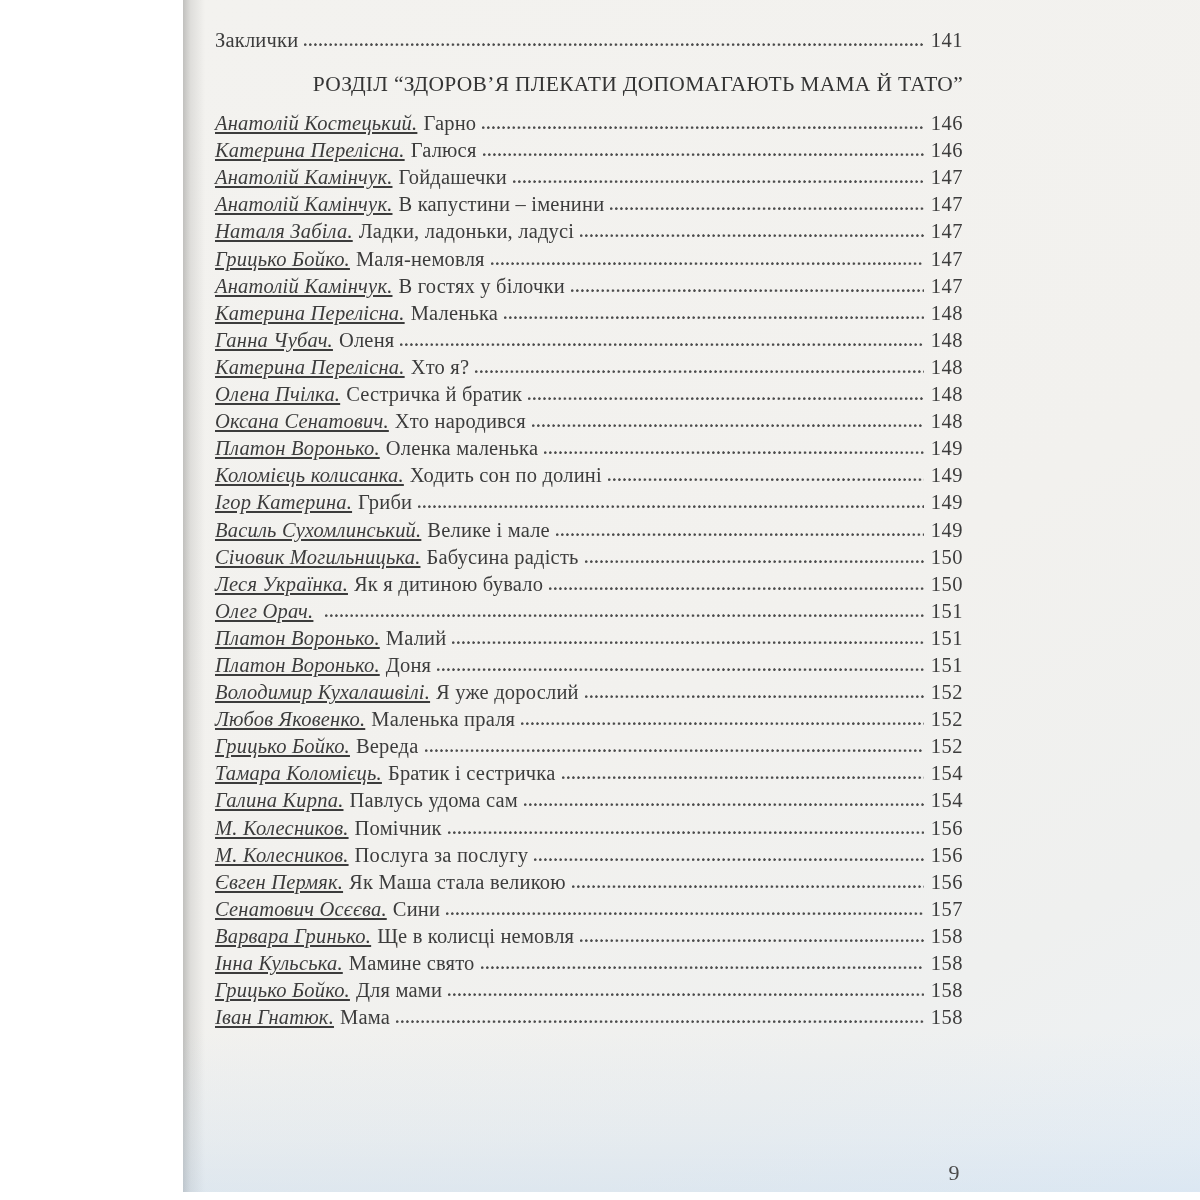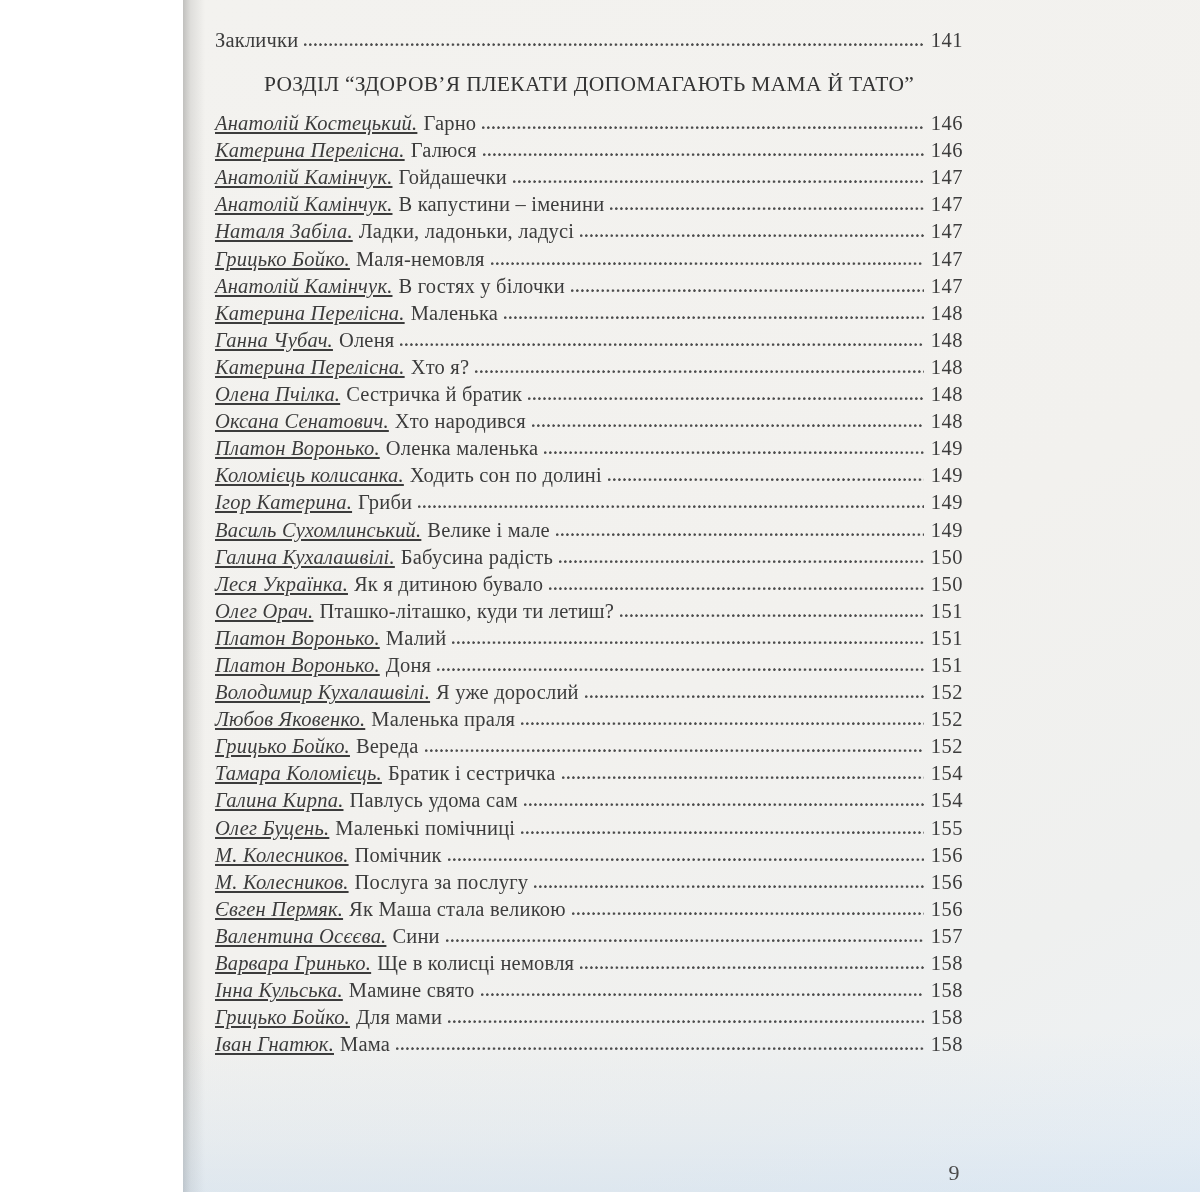--- a/index.html
+++ b/index.html
@@ -71,21 +71,21 @@
   .row .pagenum {
     min-width: 36px;
     text-align: right;
     letter-spacing: 0.5px;
   }
   .heading {
     margin: 16px 0 13px 0;
     height: 27px;
     font-size: 21.5px;
     font-weight: 400;
-    text-align: center;
+    text-align: right;
     letter-spacing: 0.3px;
     color: #343434;
     white-space: nowrap;
   }
   .folio {
     position: absolute;
     left: 755px; top: 1160px;
     width: 32px;
     text-align: center;
     font-size: 22px;
@@ -200,34 +200,33 @@
     <span class="leader"></span>
     <span class="pagenum">149</span>
   </div>
           <div class="row">
     <span class="author">Василь Сухомлинський.</span>
     <span class="title">Велике і мале</span>
     <span class="leader"></span>
     <span class="pagenum">149</span>
   </div>
           <div class="row">
-    <span class="author">Галина Кухалашвілі.</span>
+    <span class="author">Січовик Могильницька.</span>
     <span class="title">Бабусина радість</span>
     <span class="leader"></span>
     <span class="pagenum">150</span>
   </div>
           <div class="row">
     <span class="author">Леся Українка.</span>
     <span class="title">Як я дитиною бувало</span>
     <span class="leader"></span>
     <span class="pagenum">150</span>
   </div>
           <div class="row">
     <span class="author">Олег Орач.</span>
-    <span class="title">Пташко-літашко, куди ти летиш?</span>
     <span class="leader"></span>
     <span class="pagenum">151</span>
   </div>
           <div class="row">
     <span class="author">Платон Воронько.</span>
     <span class="title">Малий</span>
     <span class="leader"></span>
     <span class="pagenum">151</span>
   </div>
           <div class="row">
@@ -260,45 +259,39 @@
     <span class="leader"></span>
     <span class="pagenum">154</span>
   </div>
           <div class="row">
     <span class="author">Галина Кирпа.</span>
     <span class="title">Павлусь удома сам</span>
     <span class="leader"></span>
     <span class="pagenum">154</span>
   </div>
           <div class="row">
-    <span class="author">Олег Буцень.</span>
-    <span class="title">Маленькі помічниці</span>
-    <span class="leader"></span>
-    <span class="pagenum">155</span>
-  </div>
-          <div class="row">
     <span class="author">М. Колесников.</span>
     <span class="title">Помічник</span>
     <span class="leader"></span>
     <span class="pagenum">156</span>
   </div>
           <div class="row">
     <span class="author">М. Колесников.</span>
     <span class="title">Послуга за послугу</span>
     <span class="leader"></span>
     <span class="pagenum">156</span>
   </div>
           <div class="row">
     <span class="author">Євген Пермяк.</span>
     <span class="title">Як Маша стала великою</span>
     <span class="leader"></span>
     <span class="pagenum">156</span>
   </div>
           <div class="row">
-    <span class="author">Валентина Осєєва.</span>
+    <span class="author">Сенатович Осєєва.</span>
     <span class="title">Сини</span>
     <span class="leader"></span>
     <span class="pagenum">157</span>
   </div>
           <div class="row">
     <span class="author">Варвара Гринько.</span>
     <span class="title">Ще в колисці немовля</span>
     <span class="leader"></span>
     <span class="pagenum">158</span>
   </div>

